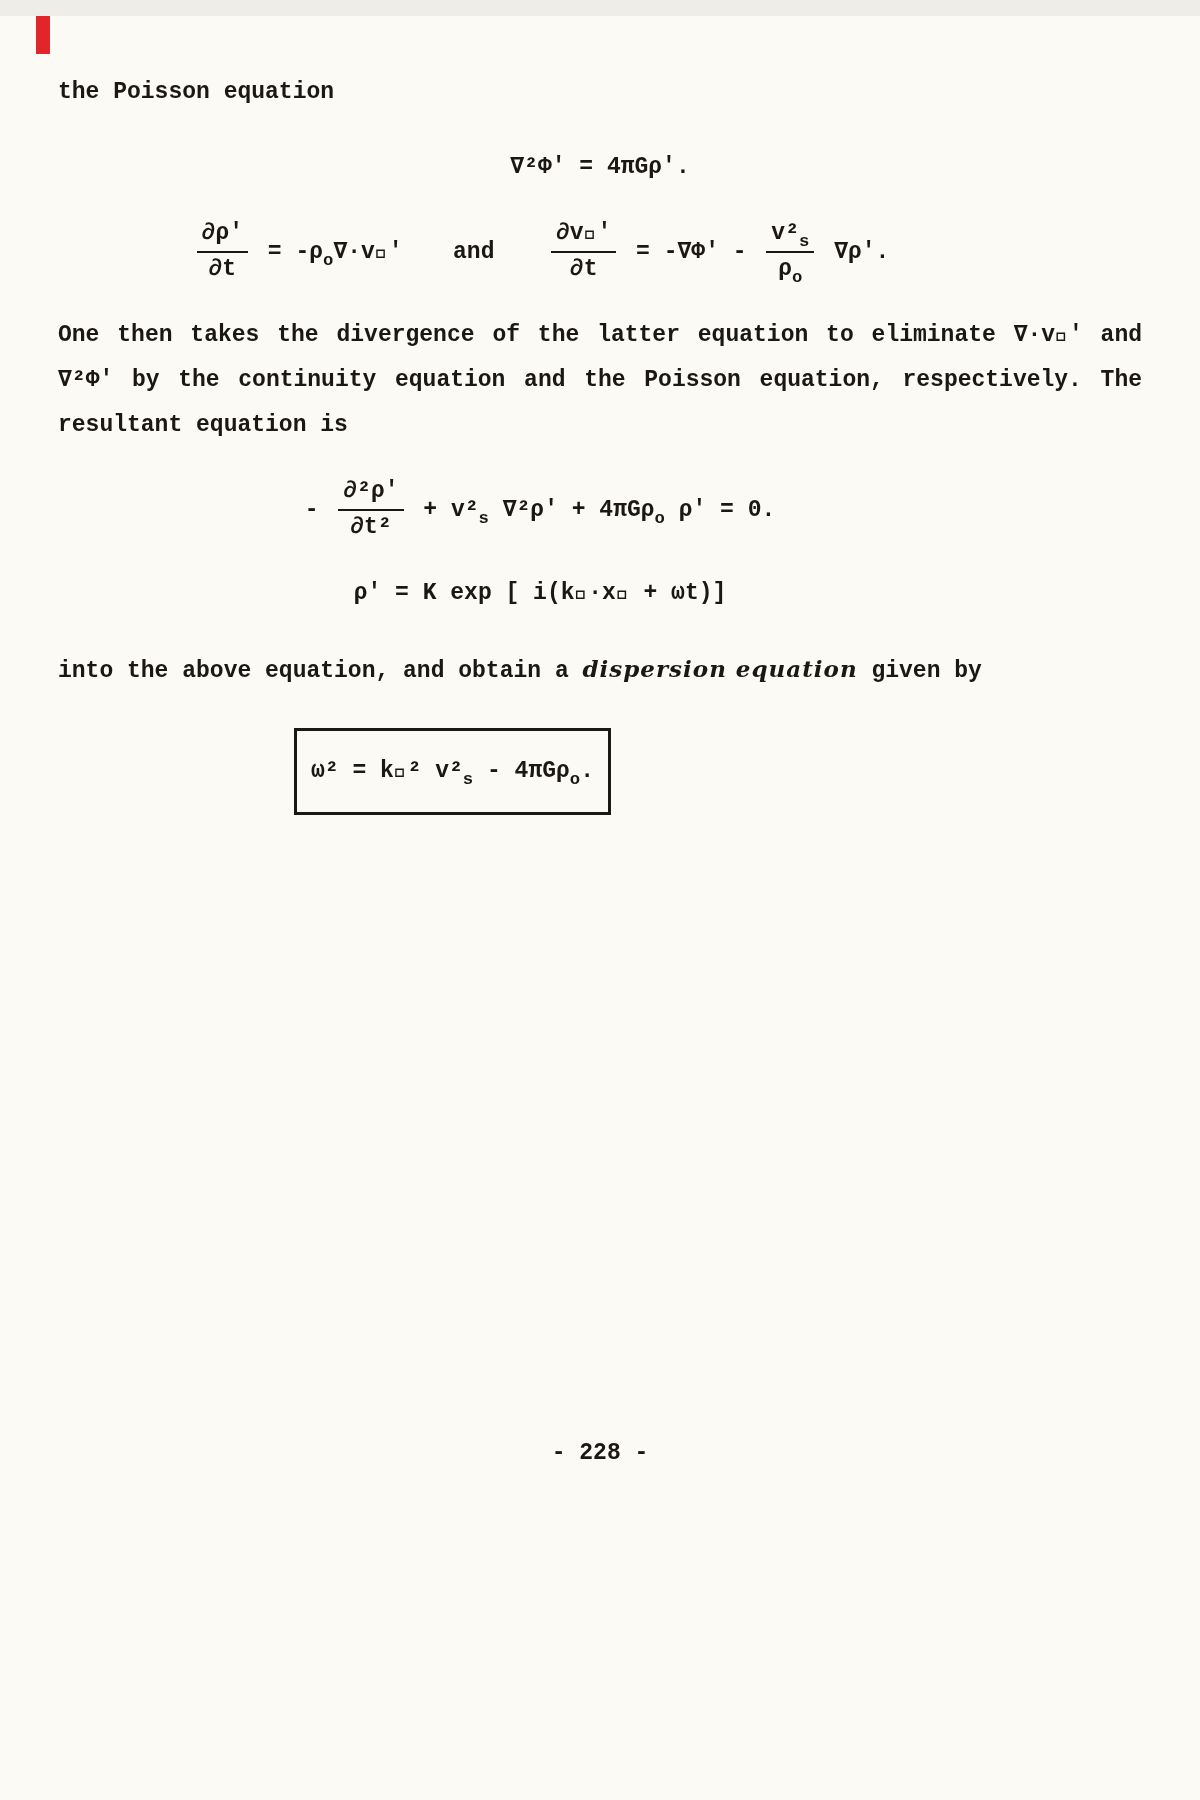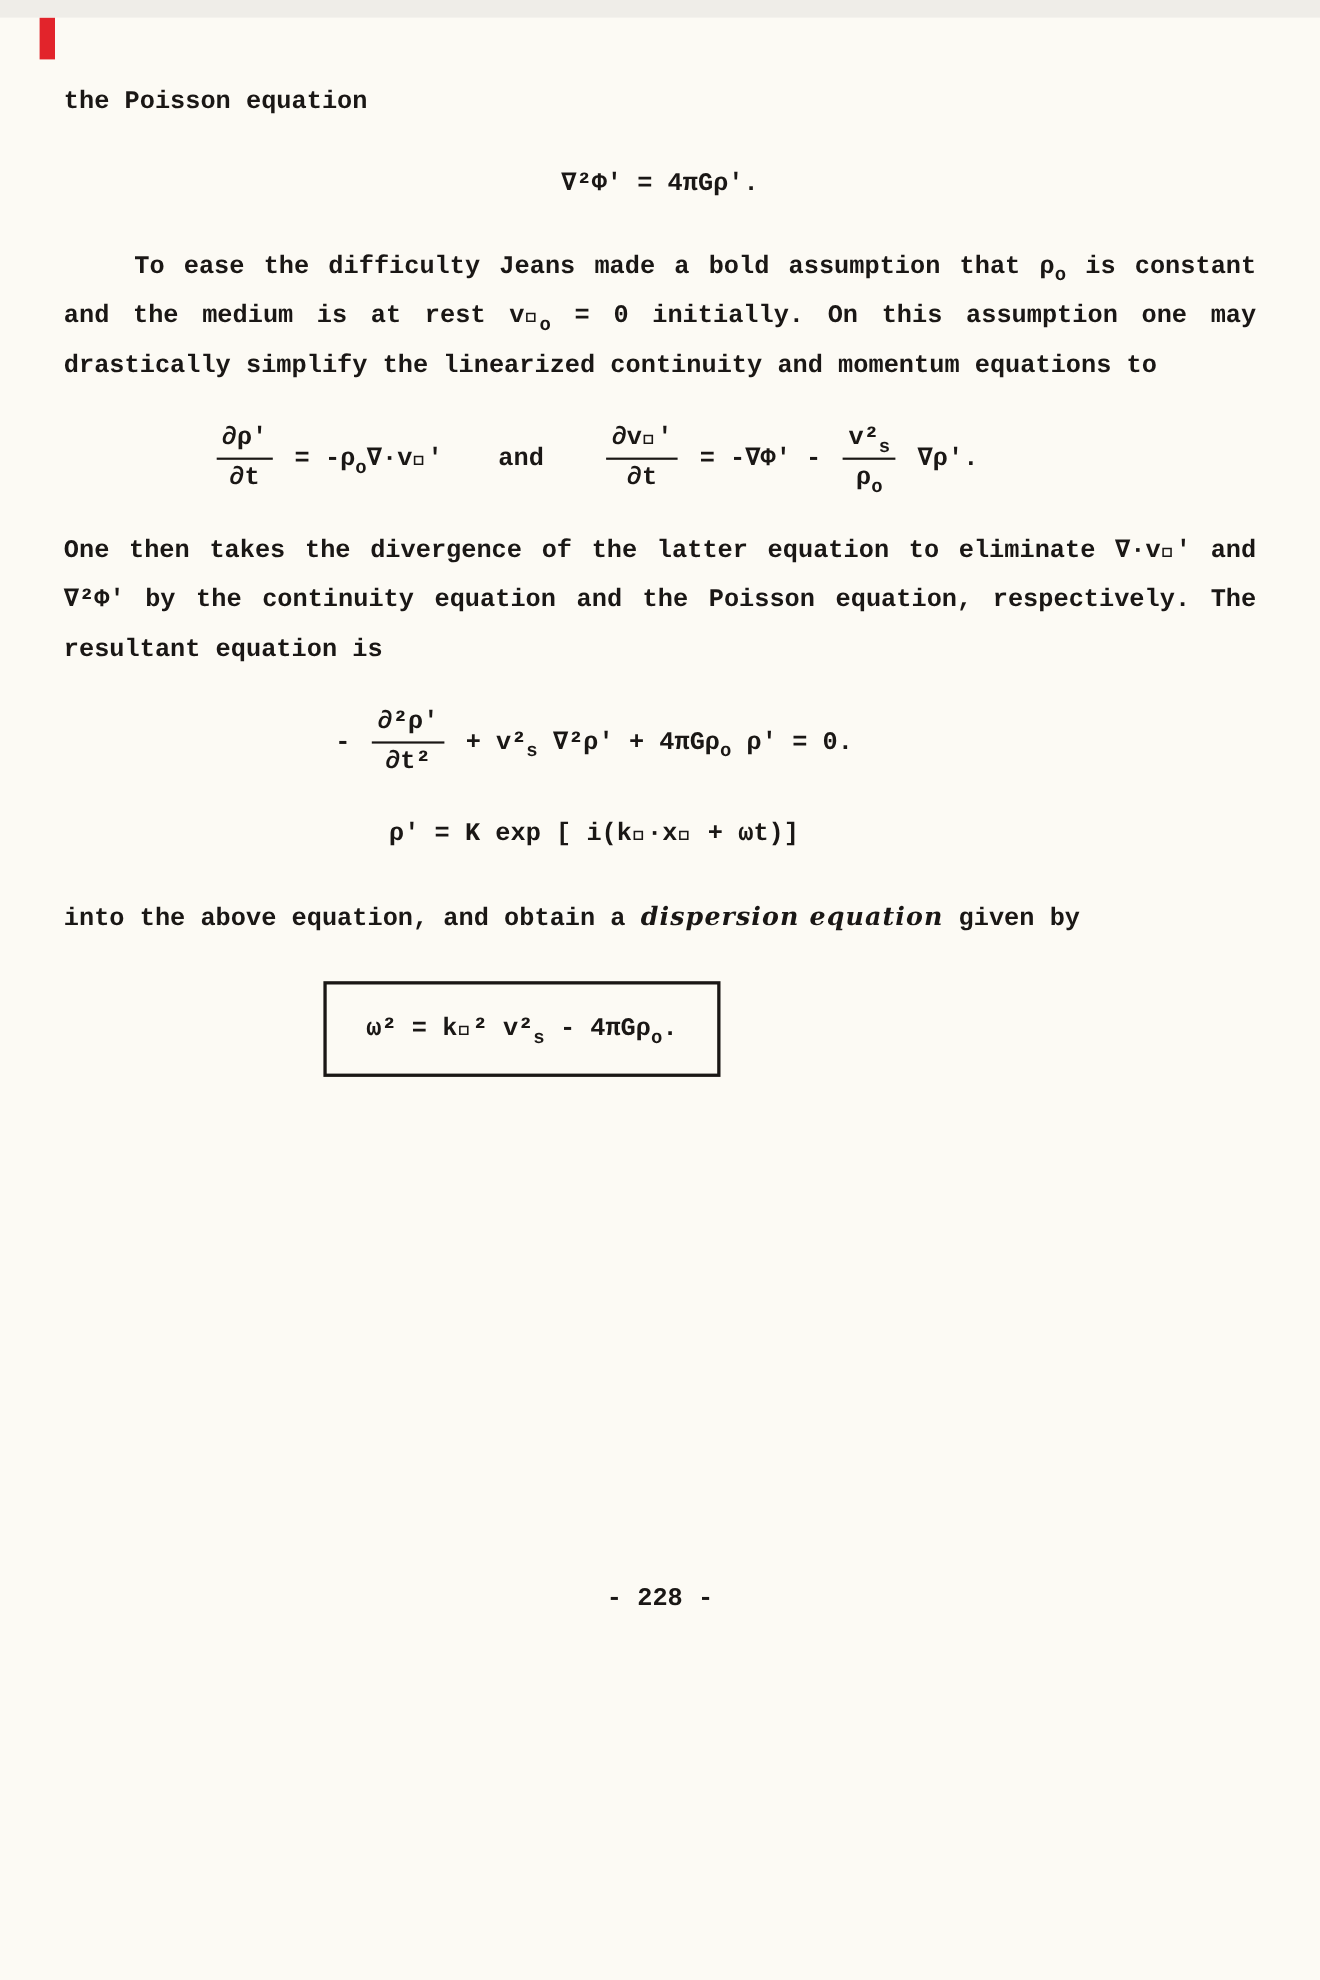--- a/index.html
+++ b/index.html
@@ -69,21 +69,21 @@
     font-style: italic;
     font-weight: 700;
     letter-spacing: 1px;
   }
   .eq-box-row {
     margin: 34px 0 0 236px;
   }
   .boxed {
     display: inline-block;
     border: 3px solid #1a1715;
-    padding: 18px 36px;
+    padding: 18px 14px;
     white-space: nowrap;
   }
   .wavenumber { margin-top: 62px; }
   .page-number {
     position: absolute;
     left: 0;
     right: 0;
     top: 1415px;
     text-align: center;
   }
@@ -93,21 +93,20 @@
 
 <div class="page" style="background: rgb(252, 250, 244); color: rgb(26, 23, 21);">
 
   <div class="red-mark" style="background: rgb(226, 36, 43);"></div>
 
   <p>the Poisson equation</p>
 
   <div class="eq">∇²Φ'  =  4πGρ'.</div>
 
 
-  <p class="indent para-gap">To ease the difficulty Jeans made a bold assumption that ρ<sub>o</sub> is constant and the medium is at rest v⃗<sub>o</sub> = 0 initially.  On this assumption one may drastically simplify the linearized continuity and momentum equations to</p>
 
   <div class="eq eq-shift-left"><span class="frac"><span class="num">∂ρ'</span><span class="den">∂t</span></span> = -ρ<sub>o</sub>∇·v⃗'<span class="gap" style="width: 2.2em;"></span>and<span class="gap" style="width: 2.2em;"></span><span class="frac"><span class="num">∂v⃗'</span><span class="den">∂t</span></span> = -∇Φ' - <span class="frac"><span class="num">v²<sub>s</sub></span><span class="den">ρ<sub>o</sub></span></span> ∇ρ'.</div>
 
   <p>One then takes the divergence of the latter equation to eliminate ∇·v⃗' and  ∇²Φ' by the continuity equation and the Poisson equation, respectively.   The resultant equation is</p>
 
   <div class="eq eq-shift-left">- <span class="frac"><span class="num">∂²ρ'</span><span class="den">∂t²</span></span>  +  v²<sub>s</sub> ∇²ρ' + 4πGρ<sub>o</sub> ρ'  =  0.</div>
 
 
   <div class="eq eq-shift-left">ρ' = K exp [ i(k⃗·x⃗ + ωt)]</div>
 

